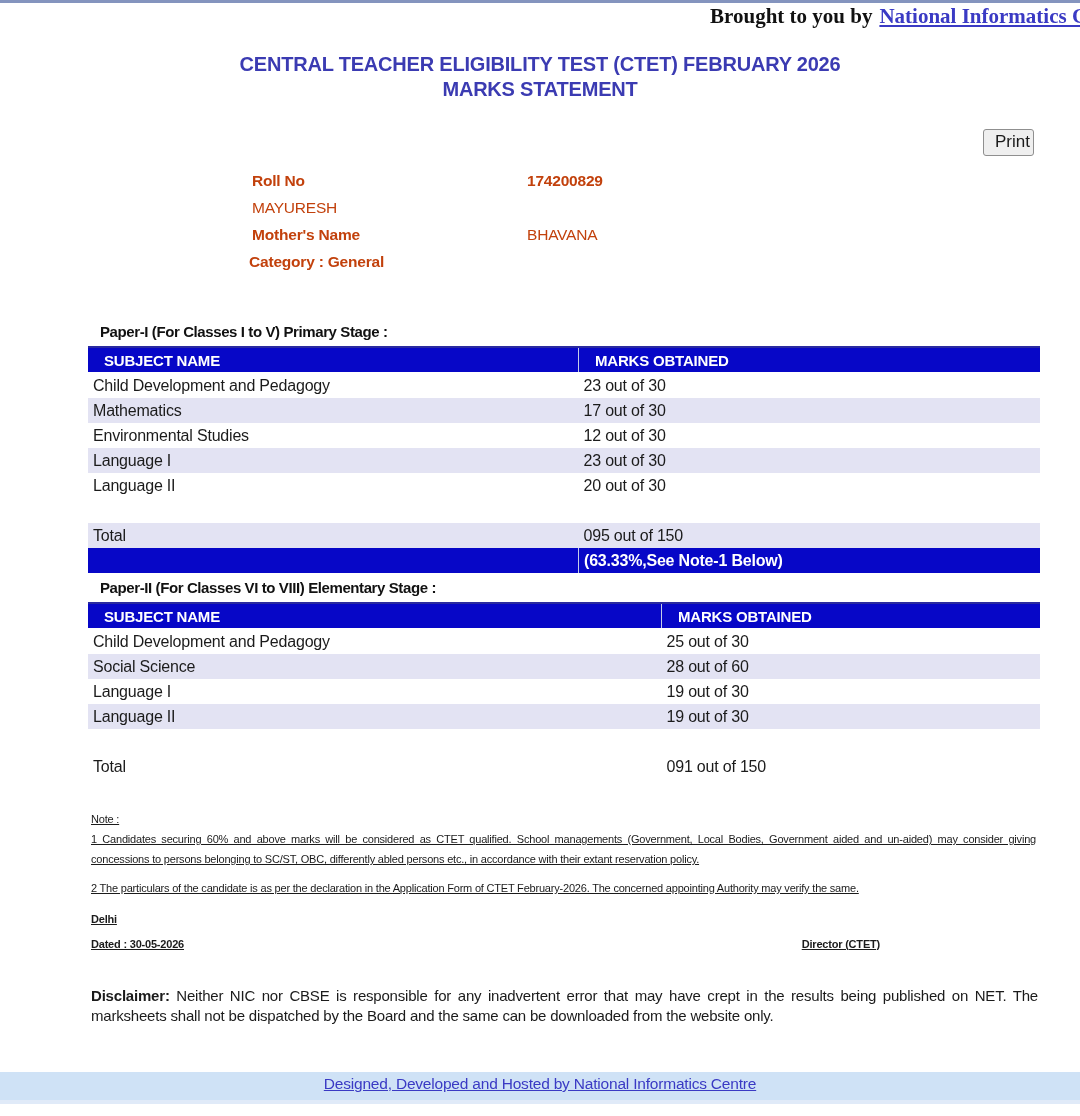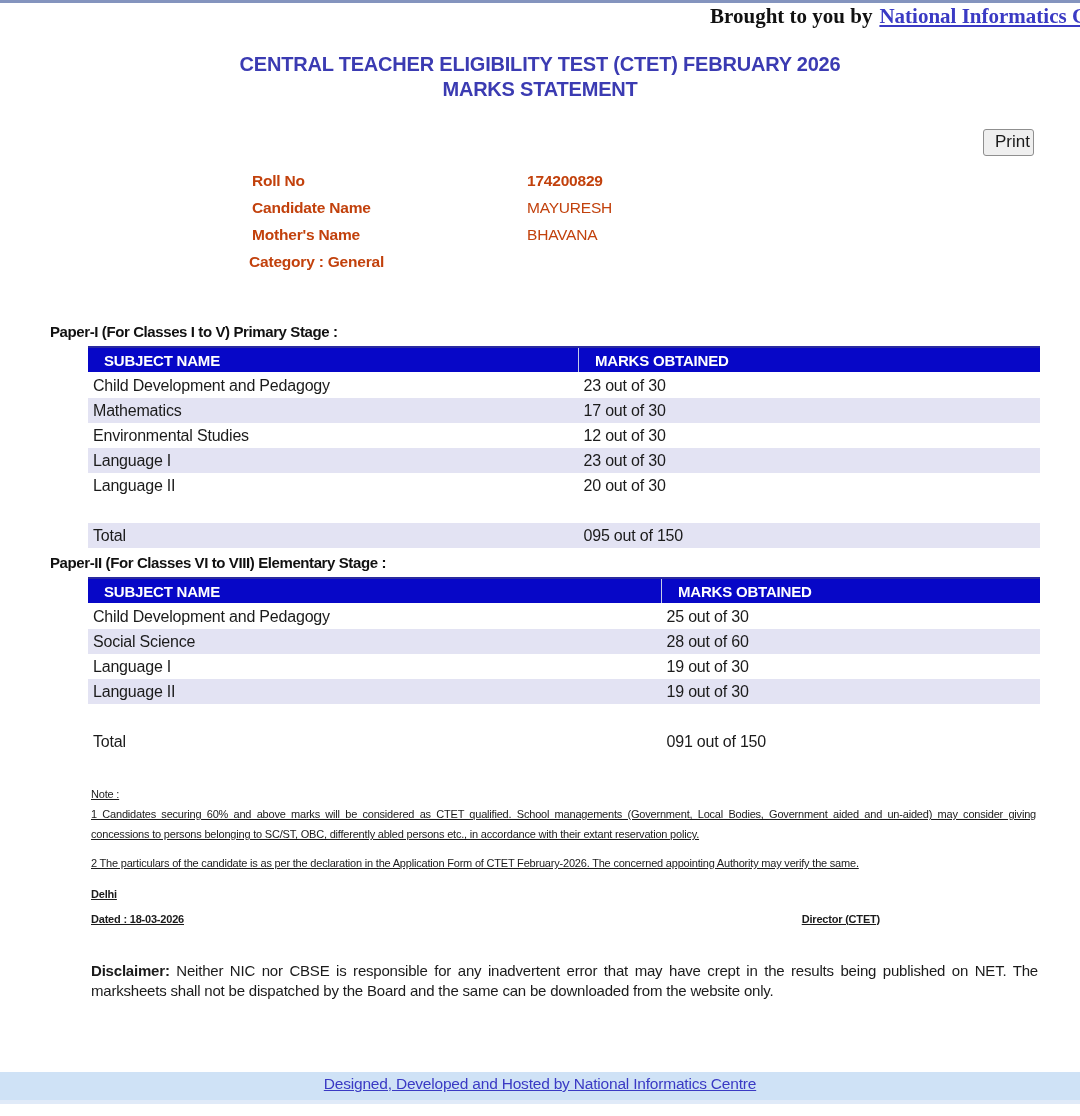--- a/index.html
+++ b/index.html
@@ -45,21 +45,21 @@
   
   .details { margin: 11px 0 0 252px; font-size: 15.5px; color: #c2410c; letter-spacing: -0.2px; }
   .drow { display: flex; height: 27px; align-items: center; }
   .dlabel { width: 275px; font-weight: bold; }
   .dvalue { font-weight: normal; }
   .drow.roll .dvalue { font-weight: bold; }
   .category { height: 27px; display: flex; align-items: center; font-weight: bold; margin-left: -3px; }
 
   
   .sec-heading {
-    margin: 0 0 0 50px; font-weight: bold; font-size: 15px; color: #111;
+    margin: 0 0 0 100px; font-weight: bold; font-size: 15px; color: #111;
     letter-spacing: -0.4px; line-height: 20px;
   }
   .sec1 { margin-top: 47px; }
   .sec2 { margin-top: 5px; }
 
   
   table.marks {
     margin: 4px 0 0 88px; width: 952px;
     border-collapse: collapse; table-layout: fixed;
     border-top: 2px solid #2a2aa0;
@@ -127,21 +127,20 @@
 <div class="print-row">
   <button>Print</button>
 </div>
 
 <div class="details">
   <div class="drow roll">
     <span class="dlabel">Roll No</span>
     <span class="dvalue">174200829</span>
   </div>
   <div class="drow">
-    <span class="dlabel">Candidate Name</span>
     <span class="dvalue">MAYURESH</span>
   </div>
   <div class="drow">
     <span class="dlabel">Mother's Name</span>
     <span class="dvalue">BHAVANA</span>
   </div>
   <div class="category">Category : General</div>
 </div>
 
 <div class="sec-heading sec1">Paper-I (For Classes I to V) Primary Stage :</div>
@@ -174,20 +173,24 @@
       <td>Language II</td>
       <td>20 out of 30</td>
     </tr>
     <tr>
       <td></td>
       <td></td>
     </tr>
     <tr class="shade">
       <td>Total</td>
       <td>095 out of 150</td>
+    </tr>
+    <tr class="percent">
+      <td></td>
+      <td>(63.33%,See Note-1 Below)</td>
     </tr>
   </tbody>
 </table>
 
 <div class="sec-heading sec2">Paper-II (For Classes VI to VIII) Elementary Stage :</div>
 
 <table class="marks paper2">
   <thead>
     <tr>
       <th>SUBJECT NAME</th>
@@ -221,21 +224,21 @@
     </tr>
   </tbody>
 </table>
 
 <div class="notes">
   <div class="note-head">Note :</div>
   <p>1 Candidates securing 60% and above marks will be considered as CTET qualified. School managements (Government, Local Bodies, Government aided and un-aided) may consider giving concessions to persons belonging to SC/ST, OBC, differently abled persons etc., in accordance with their extant reservation policy.</p>
   <p>2 The particulars of the candidate is as per the declaration in the Application Form of CTET February-2026. The concerned appointing Authority may verify the same.</p>
   <div class="place">Delhi</div>
   <div class="sign-row">
-    <span class="dated">Dated : 18-03-2026</span>
+    <span class="dated">Dated : 30-05-2026</span>
     <span class="director">Director (CTET)</span>
   </div>
 </div>
 
 <div class="disclaimer"><span class="dis-label">Disclaimer:</span><span> Neither NIC nor CBSE is responsible for any inadvertent error that may have crept in the results being published on NET. The marksheets shall not be dispatched by the Board and the same can be downloaded from the website only.</span></div>
 
 <div class="footer">
   <a>Designed, Developed and Hosted by National Informatics Centre</a>
 </div>
 

